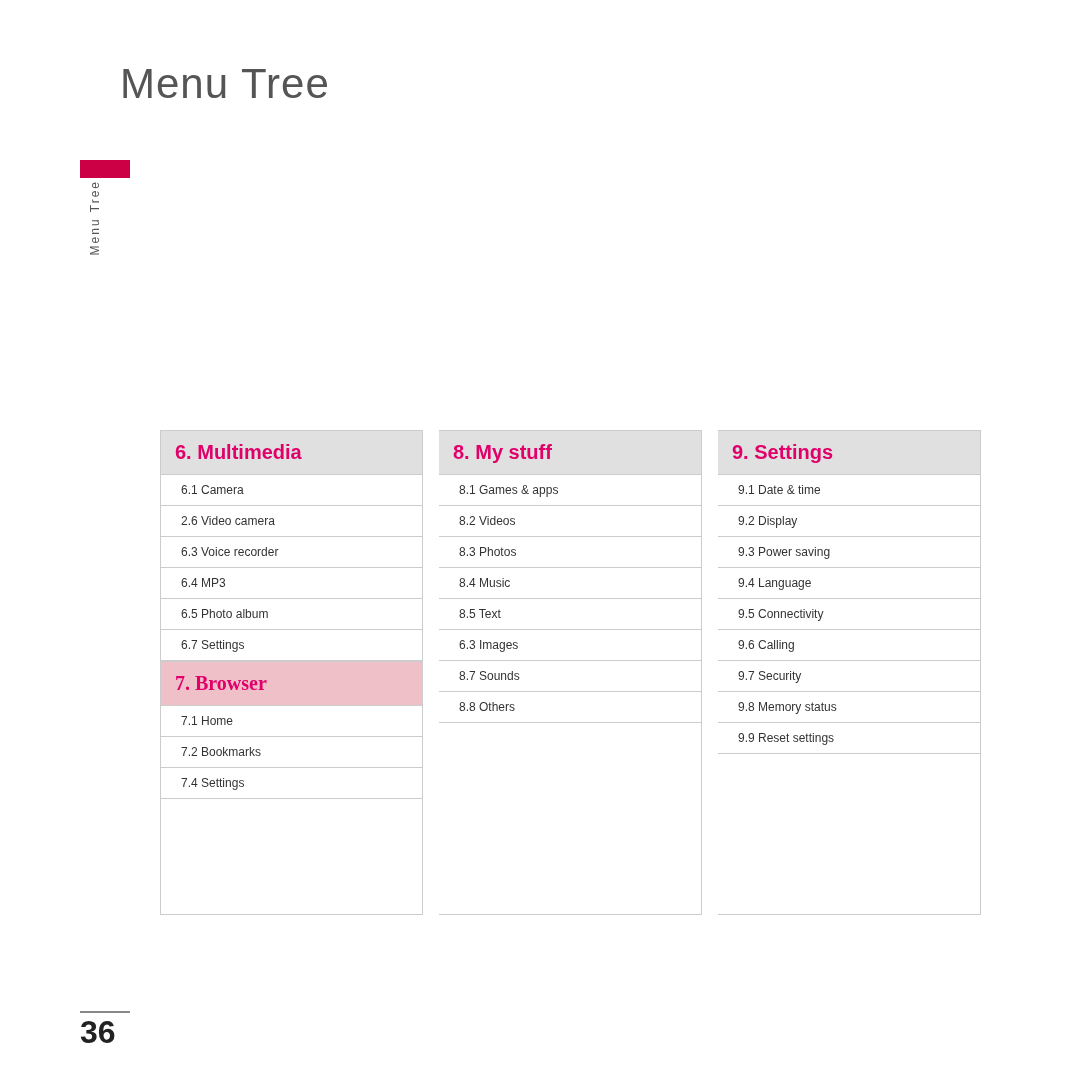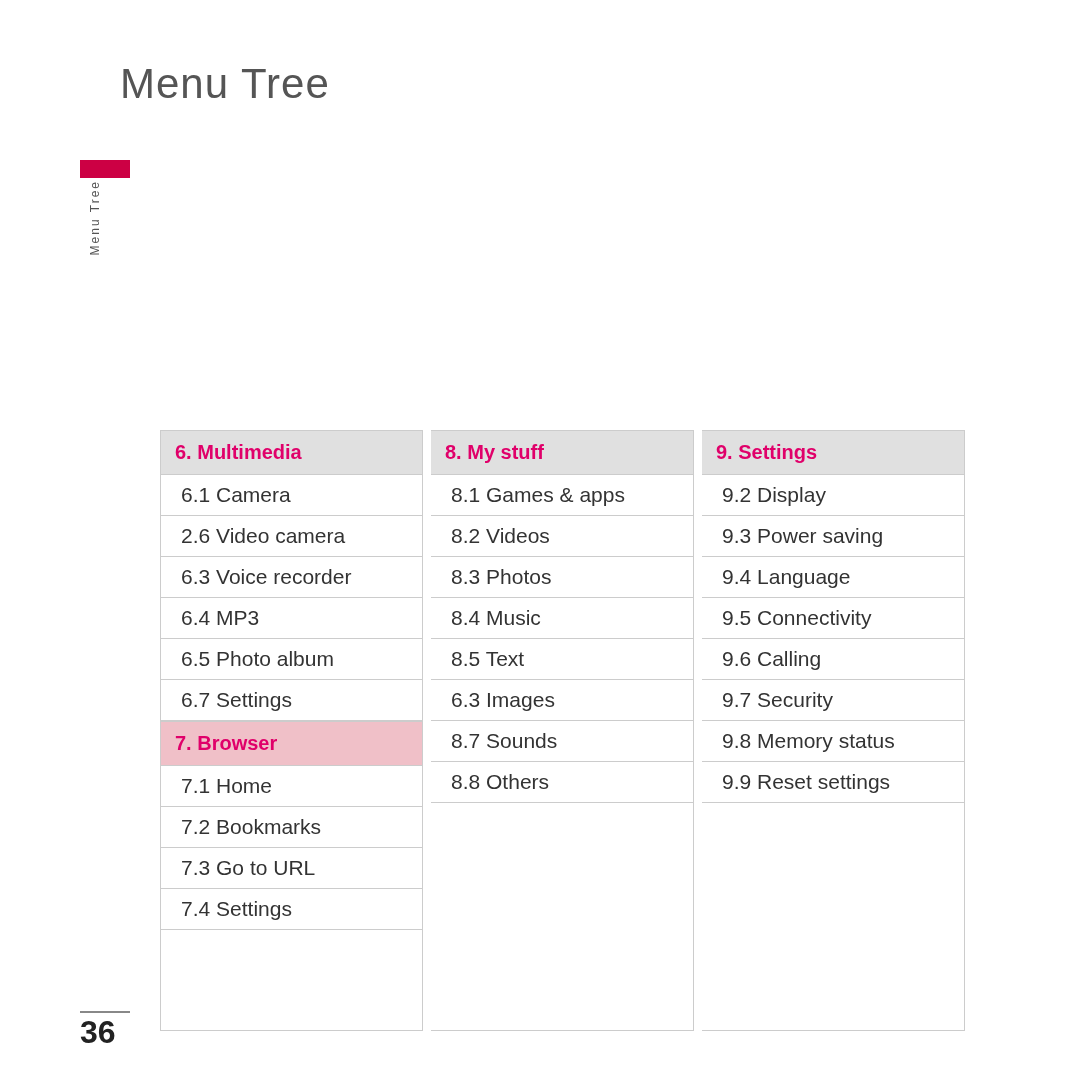--- a/index.html
+++ b/index.html
@@ -59,57 +59,58 @@
       font-size: 32px;
       font-weight: bold;
       color: #222222;
     }
 
     .columns-wrapper {
       position: absolute;
       top: 430px;
       left: 160px;
       display: flex;
-      gap: 8px;
+      gap: 16px;
     }
 
     .menu-column {
       width: 263px;
       border: 1px solid #cccccc;
       border-collapse: collapse;
     }
 
     .column-header {
       background: #e0e0e0;
       padding: 10px 14px;
       font-size: 20px;
       font-weight: bold;
       color: #e0006a;
       border-bottom: 1px solid #cccccc;
     }
 
     .column-item {
       padding: 8px 20px;
-      font-size: 21px;
+      font-size: 12px;
       color: #333333;
       border-bottom: 1px solid #cccccc;
     }
 
     .column-item:last-child {
       border-bottom: none;
     }
 
     .sub-header {
       background: #f0c0c8;
       padding: 10px 14px;
       font-size: 20px;
       font-weight: bold;
       color: #e0006a;
       border-bottom: 1px solid #cccccc;
       border-top: 1px solid #cccccc;
+      font-family: Liberation Serif, serif;
     }
 
     .column-spacer {
       height: 20px;
       border-bottom: none;
     }
   </style>
 </head>
 <body>
 
@@ -129,21 +130,20 @@
     <div class="column-header">6. Multimedia</div>
     <div class="column-item">6.1 Camera</div>
     <div class="column-item">2.6 Video camera</div>
     <div class="column-item">6.3 Voice recorder</div>
     <div class="column-item">6.4 MP3</div>
     <div class="column-item">6.5 Photo album</div>
     <div class="column-item">6.7 Settings</div>
     <div class="sub-header">7. Browser</div>
     <div class="column-item">7.1 Home</div>
     <div class="column-item">7.2 Bookmarks</div>
-    <div class="column-item">7.3 Go to URL</div>
     <div class="column-item">7.4 Settings</div>
     <div class="column-item column-spacer"></div>
     <div class="column-item column-spacer"></div>
     <div class="column-item column-spacer"></div>
     <div class="column-item column-spacer"></div>
     <div class="column-item column-spacer"></div>
   </div>
 
   <div class="menu-column" style="border-left: none;">
     <div class="column-header">8. My stuff</div>
@@ -161,20 +161,21 @@
     <div class="column-item column-spacer"></div>
     <div class="column-item column-spacer"></div>
     <div class="column-item column-spacer"></div>
     <div class="column-item column-spacer"></div>
     <div class="column-item column-spacer"></div>
     <div class="column-item column-spacer"></div>
   </div>
 
   <div class="menu-column" style="border-left: none;">
     <div class="column-header">9. Settings</div>
+    <div class="column-item">9.1 Date &amp; time</div>
     <div class="column-item">9.2 Display</div>
     <div class="column-item">9.3 Power saving</div>
     <div class="column-item">9.4 Language</div>
     <div class="column-item">9.5 Connectivity</div>
     <div class="column-item">9.6 Calling</div>
     <div class="column-item">9.7 Security</div>
     <div class="column-item">9.8 Memory status</div>
     <div class="column-item">9.9 Reset settings</div>
     <div class="column-item column-spacer"></div>
     <div class="column-item column-spacer"></div>

